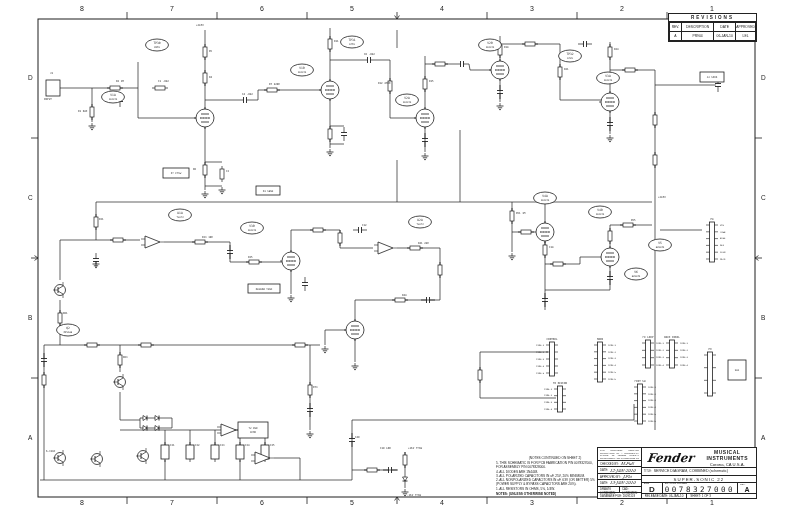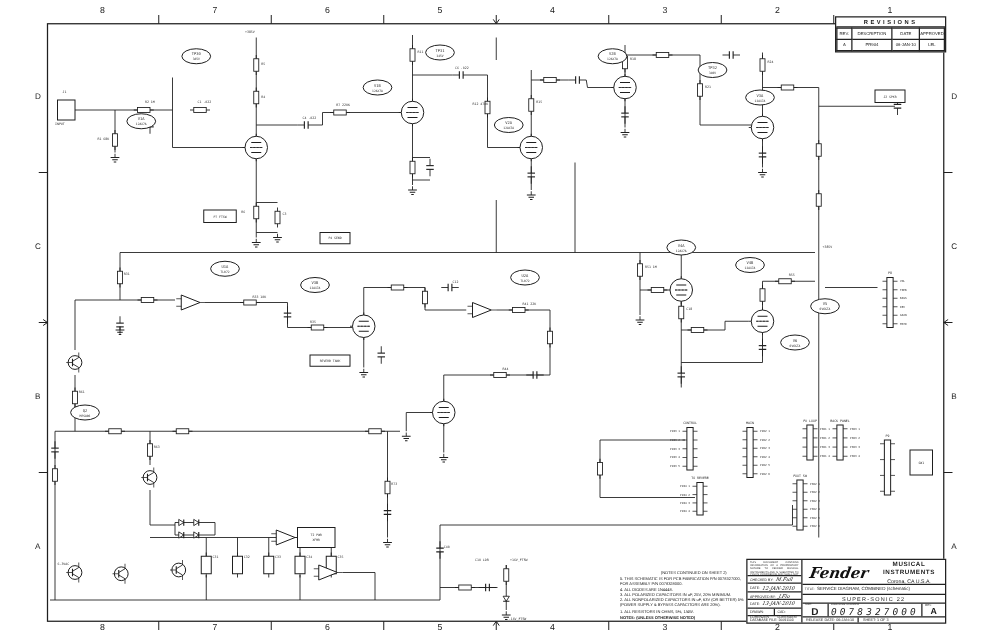--- a/index.html
+++ b/index.html
@@ -882,21 +882,21 @@
       </div>
       <div class="titlerow">
         <span class="lbl">TITLE:</span><span>SERVICE DIAGRAM, COMBINED (schematic)</span>
       </div>
       <div class="modelrow">SUPER-SONIC 22</div>
       <div class="numrow">
         <div class="cell" style="width:16px;">
           <span class="microlbl">SIZE</span>
           <span class="sizeD">D</span>
         </div>
-        <div class="cell" style="flex:1;font-style:italic;">
+        <div class="cell" style="flex:1;">
           <span class="microlbl">DRAWING NUMBER</span>
           <span class="dwg">0078327000</span>
         </div>
         <div class="cell" style="width:14px;">
           <span class="microlbl">REV.</span>
           <span class="revA">A</span>
         </div>
       </div>
       <div class="relrow">
         <div>RELEASE DATE: 06-JAN-10</div>

